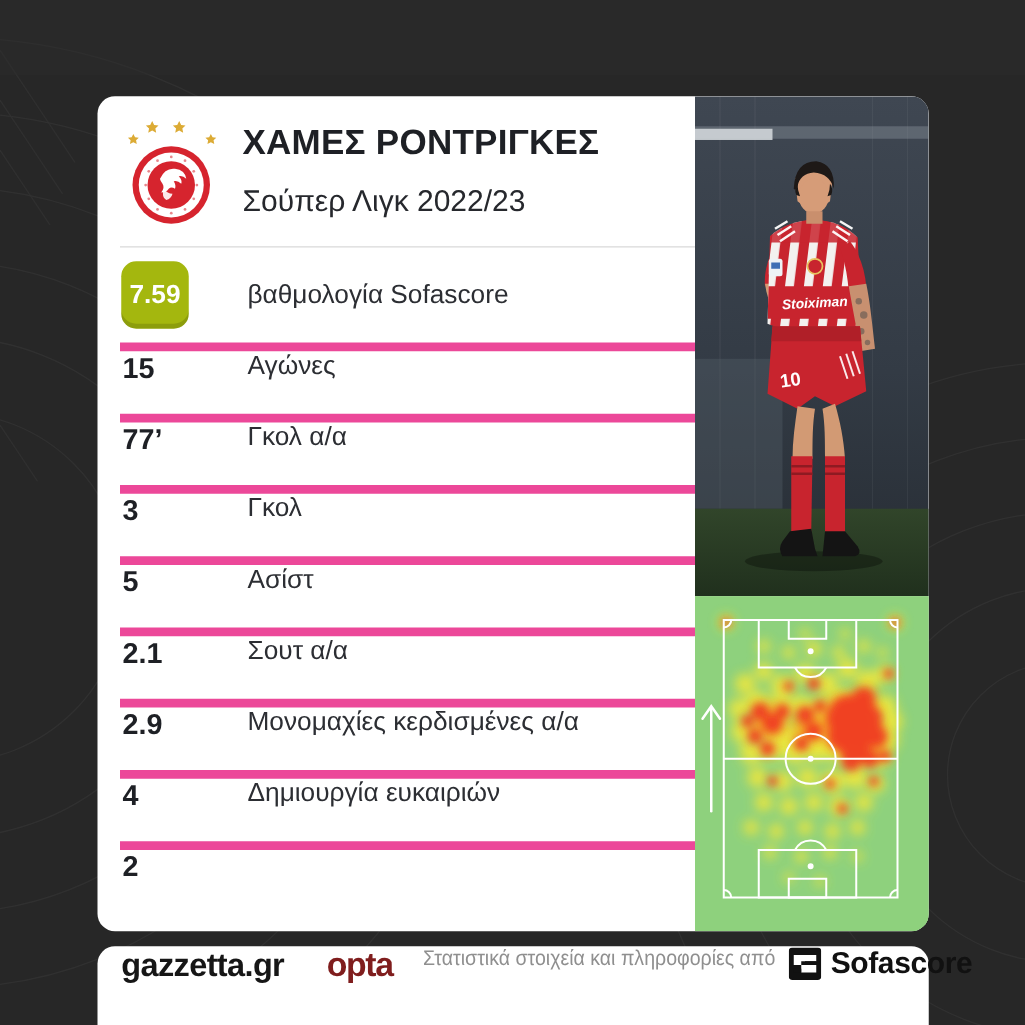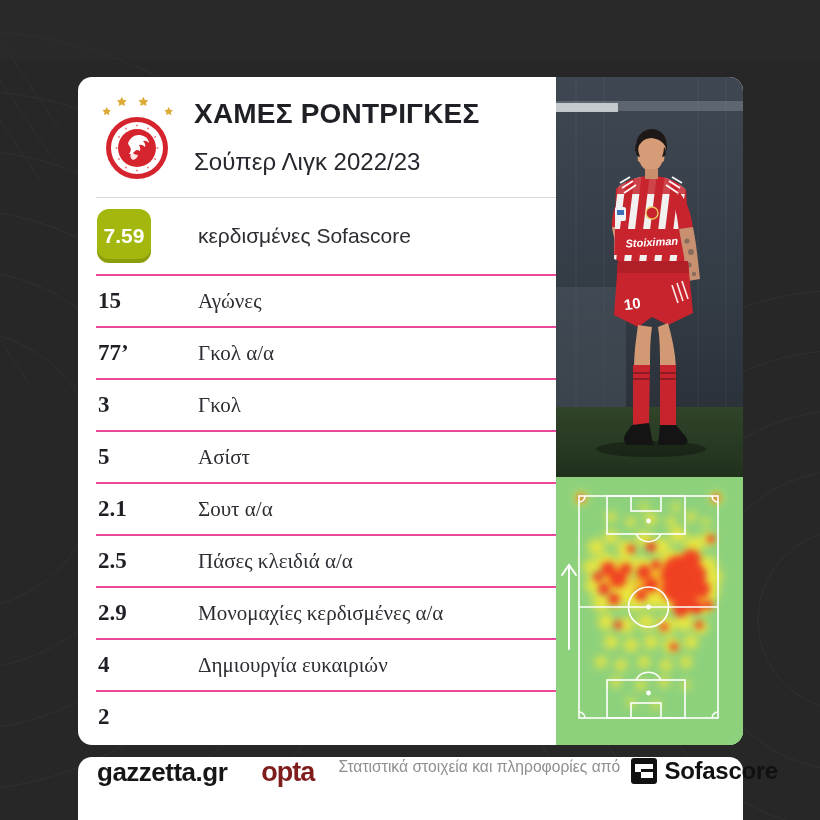--- a/index.html
+++ b/index.html
@@ -24,21 +24,21 @@
   .rating-row{height:76px;border-top:1px solid #d9d9d9;display:flex;align-items:center;}
   .rating-badge-cell{width:102px;flex:0 0 auto;display:flex;}
   .rating-badge{
     width:54px;height:54px;border-radius:12px;background:#a4b70e;
     color:#ffffff;font-size:21px;font-weight:700;
     display:flex;align-items:center;justify-content:center;
     box-shadow:inset 0 -4px 0 rgba(0,0,0,.14);
     margin-left:1px;
   }
   .rating-label{font-size:21px;color:#2c2e33;}
-  .stat-row{height:50px;border-top:2px solid #ec4899;display:flex;align-items:center;font-family:Liberation Serif, serif;}
+  .stat-row{height:50px;border-top:7px solid #ec4899;display:flex;}
   .stat-value{width:102px;flex:0 0 auto;font-size:23px;font-weight:800;color:#1e2025;padding-left:2px;box-sizing:border-box;}
   .stat-label{font-size:21px;color:#2c2e33;}
   .right-col{width:187px;display:flex;flex-direction:column;}
   .photo{width:187px;height:400px;flex:0 0 auto;}
   .heatmap{width:187px;height:268px;flex:0 0 auto;position:relative;background:#8ed17d;}
   .heatmap svg{position:absolute;inset:0;}
   
   .footer-card{
     position:absolute;left:78px;top:757px;width:665px;height:63px;
     background:#ffffff;border-radius:14px 14px 0 0;z-index:1;
@@ -118,21 +118,21 @@
       <div class="header-text">
         <div class="title">ΧΑΜΕΣ ΡΟΝΤΡΙΓΚΕΣ</div>
         <div class="subtitle">Σούπερ Λιγκ 2022/23</div>
       </div>
     </div>
 
     <div class="rating-row">
       <div class="rating-badge-cell">
         <div class="rating-badge">7.59</div>
       </div>
-      <div class="rating-label">κερδισμένες Sofascore</div>
+      <div class="rating-label">βαθμολογία Sofascore</div>
     </div>
 
     <div class="stat-row">
       <div class="stat-value">15</div>
       <div class="stat-label">Αγώνες</div>
     </div>
     <div class="stat-row">
       <div class="stat-value">77’</div>
       <div class="stat-label">Γκολ α/α</div>
     </div>
@@ -140,24 +140,20 @@
       <div class="stat-value">3</div>
       <div class="stat-label">Γκολ</div>
     </div>
     <div class="stat-row">
       <div class="stat-value">5</div>
       <div class="stat-label">Ασίστ</div>
     </div>
     <div class="stat-row">
       <div class="stat-value">2.1</div>
       <div class="stat-label">Σουτ α/α</div>
-    </div>
-    <div class="stat-row">
-      <div class="stat-value">2.5</div>
-      <div class="stat-label">Πάσες κλειδιά α/α</div>
     </div>
     <div class="stat-row">
       <div class="stat-value">2.9</div>
       <div class="stat-label">Μονομαχίες κερδισμένες α/α</div>
     </div>
     <div class="stat-row">
       <div class="stat-value">4</div>
       <div class="stat-label">Δημιουργία ευκαιριών</div>
     </div>
     <div class="stat-row">

